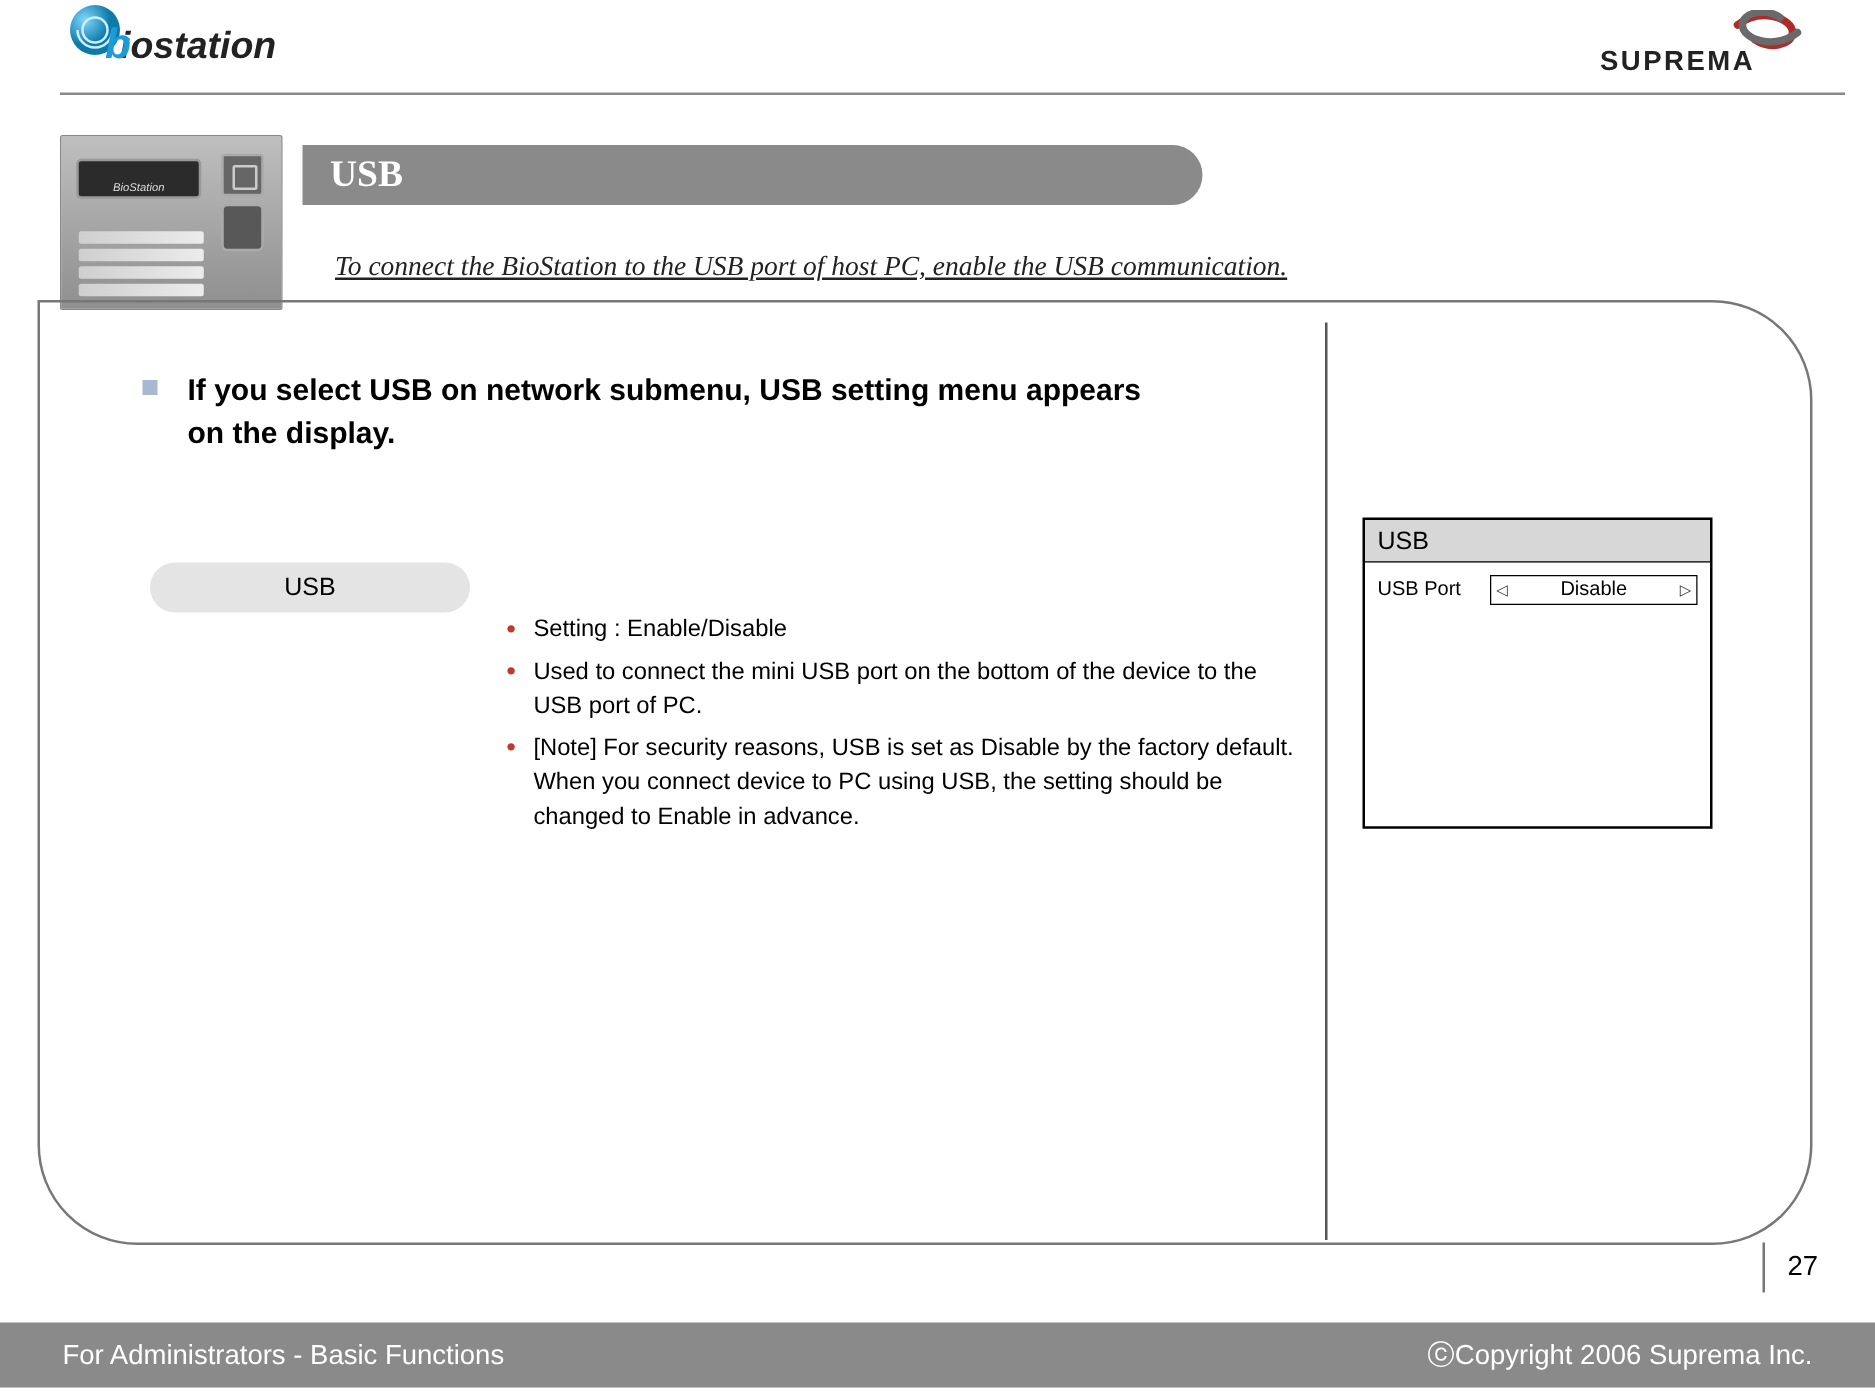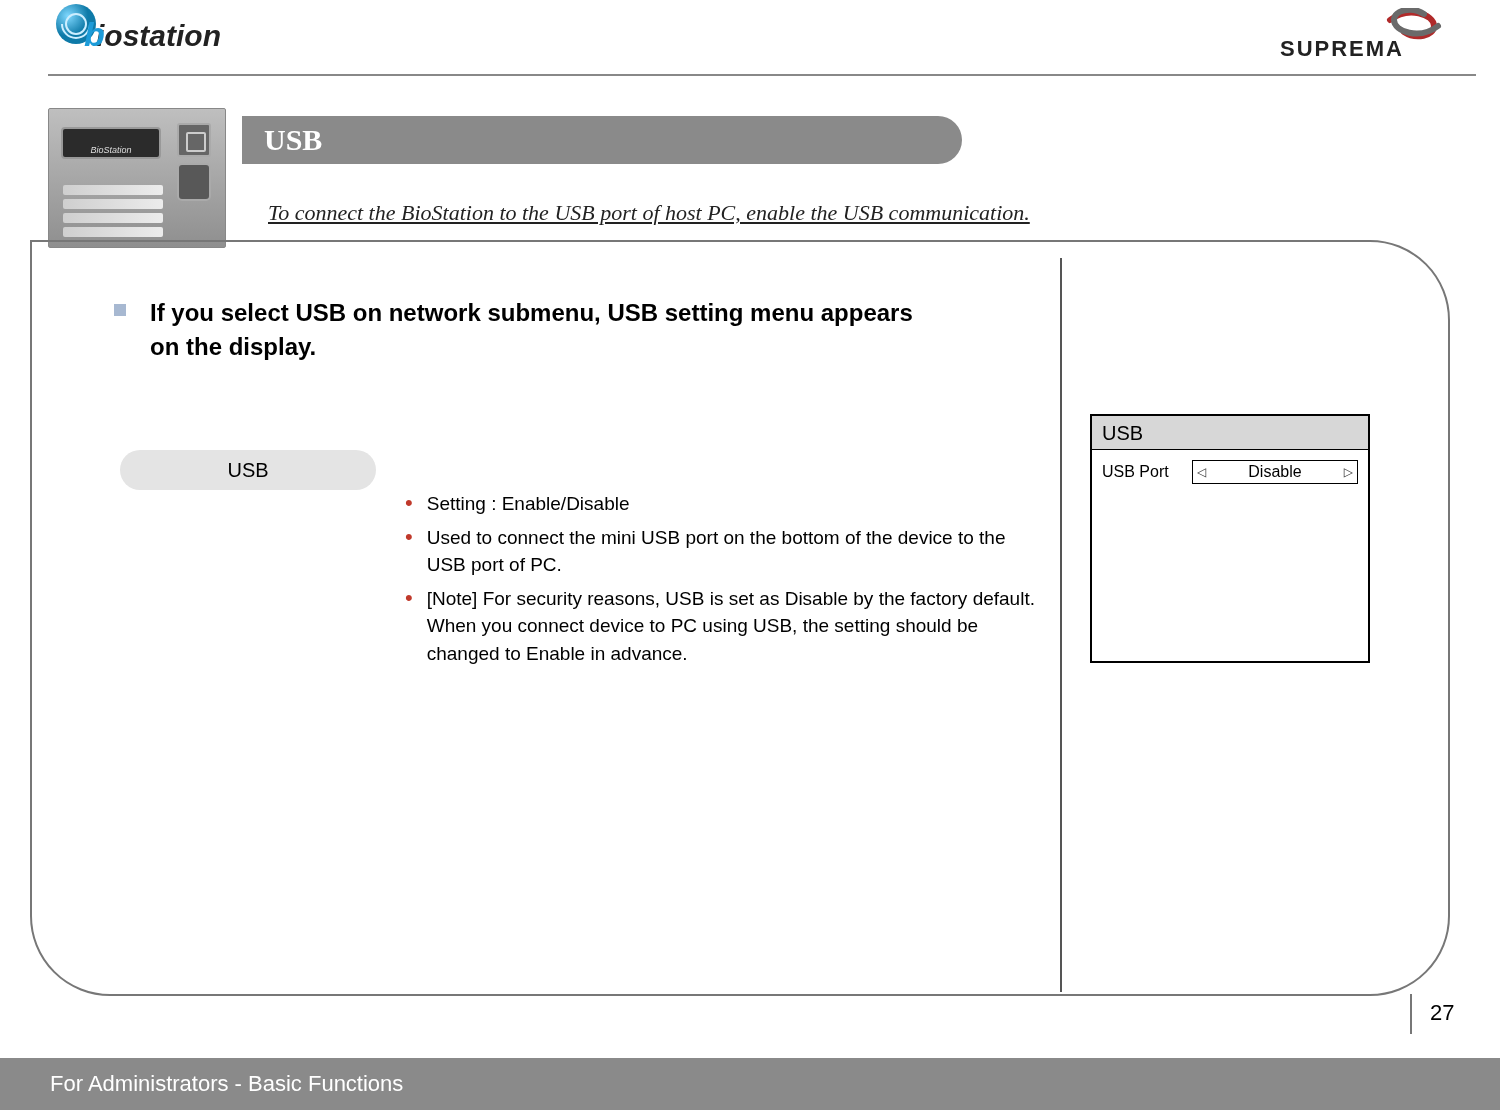--- a/index.html
+++ b/index.html
@@ -132,15 +132,16 @@
         </div>
       </div>
     </div>
   </div>
 
   <div class="footsep"></div>
   <div class="pagenum">27</div>
 
   <div class="footer">
     <span>For Administrators - Basic Functions</span>
+    <span>ⓒCopyright 2006 Suprema Inc.</span>
   </div>
 
 </div>
 
 </body></html>

